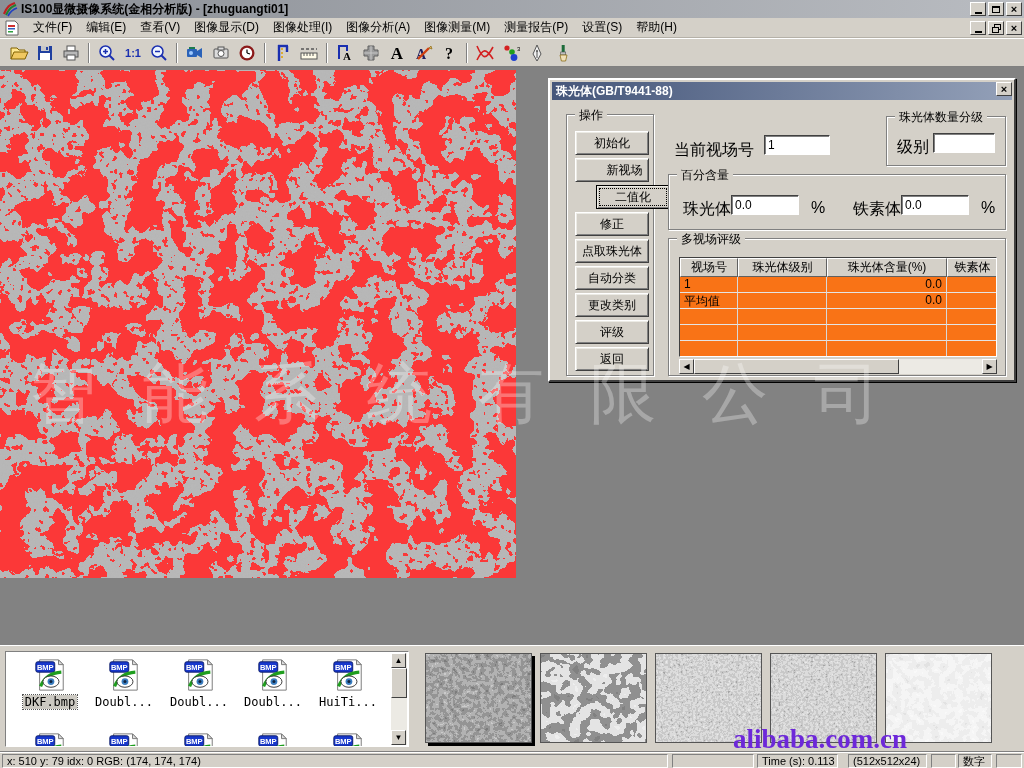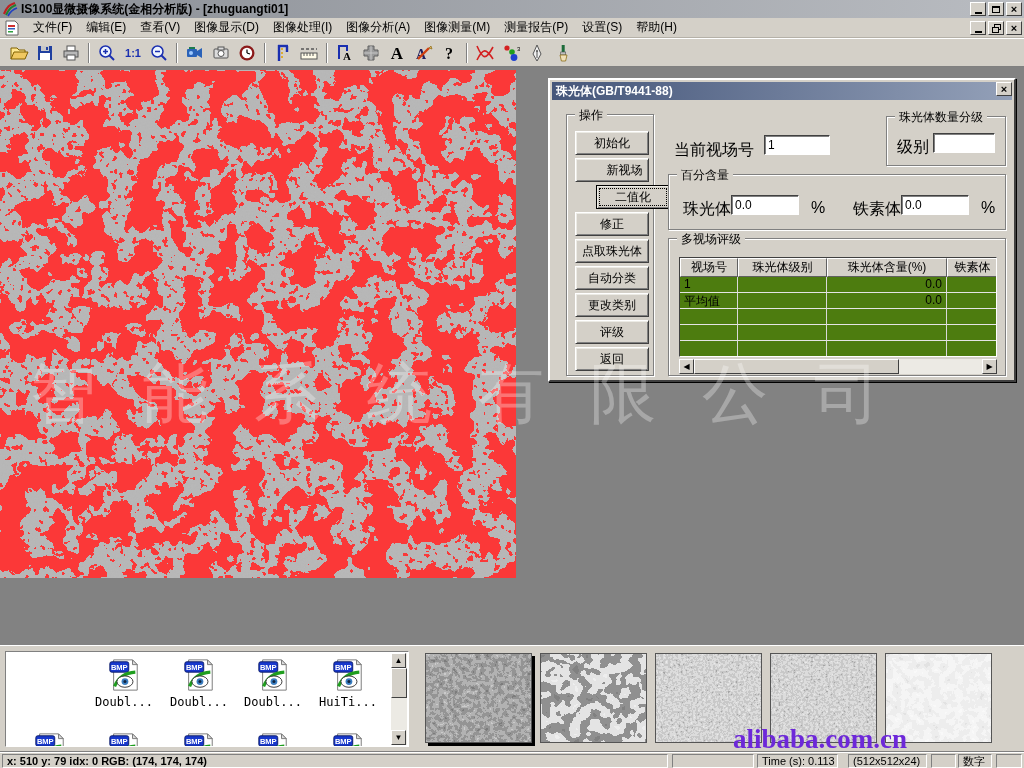--- a/index.html
+++ b/index.html
@@ -55,21 +55,21 @@
   .gb-label { position:absolute; top:-8px; left:8px; background:#d4d0c8; padding:0 4px; font-size:12px; }
   .btn3d { position:absolute; background:#d4d0c8; border:1px solid; border-color:#fff #404040 #404040 #fff;
     box-shadow:inset 1px 1px 0 #ecebe5, inset -1px -1px 0 #808080;
     display:flex; align-items:center; justify-content:center; font-size:12px; cursor:default; white-space:nowrap; }
   .btn3d.focused { border:1px solid #000; outline:1px dotted #000; outline-offset:-4px;margin-left:21px; }
   .sunken-input { position:absolute; background:#fff; border:1px solid; border-color:#404040 #fff #fff #404040;
     box-shadow:inset 1px 1px 0 #808080; font-size:12px; padding:1px 3px; font-family:"Liberation Sans","DejaVu Sans",sans-serif; }
   .dlg-label { position:absolute; font-size:16px; white-space:nowrap; }
 
   
-  .tbl { position:absolute; left:10px; top:18px; width:318px; height:100px; background:#4d7c0f;
+  .tbl { position:absolute; left:10px; top:18px; width:318px; height:100px; background:#f97316;
     border:1px solid; border-color:#404040 #fff #fff #404040; overflow:hidden; }
   .tbl-head { display:grid; grid-template-columns:58px 89px 120px 51px; height:19px; }
   .tbl-head > div { background:#d4d0c8; border:1px solid; border-color:#fff #606060 #606060 #fff;
     font-size:12px; display:flex; align-items:center; justify-content:center; overflow:hidden; white-space:nowrap; }
   .tbl-row { display:grid; grid-template-columns:58px 89px 120px 51px; height:16px; }
   .tbl-row > div { border-right:1px solid #d8d8d8; border-bottom:1px solid #e4e4e4; font-size:12px;
     padding:0 4px; overflow:hidden; white-space:nowrap; }
   .tbl-row > div.num { text-align:right; }
   .hscroll { position:absolute; left:10px; top:120px; width:318px; height:15px; background:#eceae4; display:flex; }
   .sbtn { width:15px; height:15px; background:#d4d0c8; border:1px solid; border-color:#fff #404040 #404040 #fff;
@@ -473,20 +473,26 @@
           <div class="sbtn">▶</div>
         </div>
       </div>
     </div>
 
     <div class="wm-company">智能系统有限公司</div>
   </div>
 
   <div class="bottom">
     <div class="filelist">
+      <div class="fitem" style="left:8px; top:4px;">
+        <svg width="34" height="38">
+            <use href="#bmp-icon"></use>
+          </svg>
+        <span class="fname selected">DKF.bmp</span>
+      </div>
       <div class="fitem" style="left:82px; top:4px;">
         <svg width="34" height="38">
             <use href="#bmp-icon"></use>
           </svg>
         <span class="fname">Doubl...</span>
       </div>
       <div class="fitem" style="left:157px; top:4px;">
         <svg width="34" height="38">
             <use href="#bmp-icon"></use>
           </svg>
@@ -550,21 +556,21 @@
           <rect width="105" height="88" filter="url(#f-th4)"></rect>
         </svg></div>
     <div class="thumb" style="left:885px;"><svg width="105" height="88">
           <rect width="105" height="88" filter="url(#f-th5)"></rect>
         </svg></div>
 
     <div class="wm-site">alibaba.com.cn</div>
   </div>
 
   <div class="statusbar">
-    <div class="sfield" style="left:2px;   width:666px;font-weight:bold;">x: 510 y: 79 idx: 0  RGB: (174, 174, 174)</div>
+    <div class="sfield" style="left:2px;   width:666px;">x: 510 y: 79 idx: 0  RGB: (174, 174, 174)</div>
     <div class="sfield" style="left:672px; width:82px;"></div>
     <div class="sfield" style="left:757px; width:81px;">Time (s): 0.113</div>
     <div class="sfield" style="left:848px; width:79px;">(512x512x24)</div>
     <div class="sfield" style="left:931px; width:25px;"></div>
     <div class="sfield" style="left:958px; width:34px;">数字</div>
     <div class="sfield" style="left:996px; width:26px;"></div>
   </div>
 </div>
 
 </body></html>

